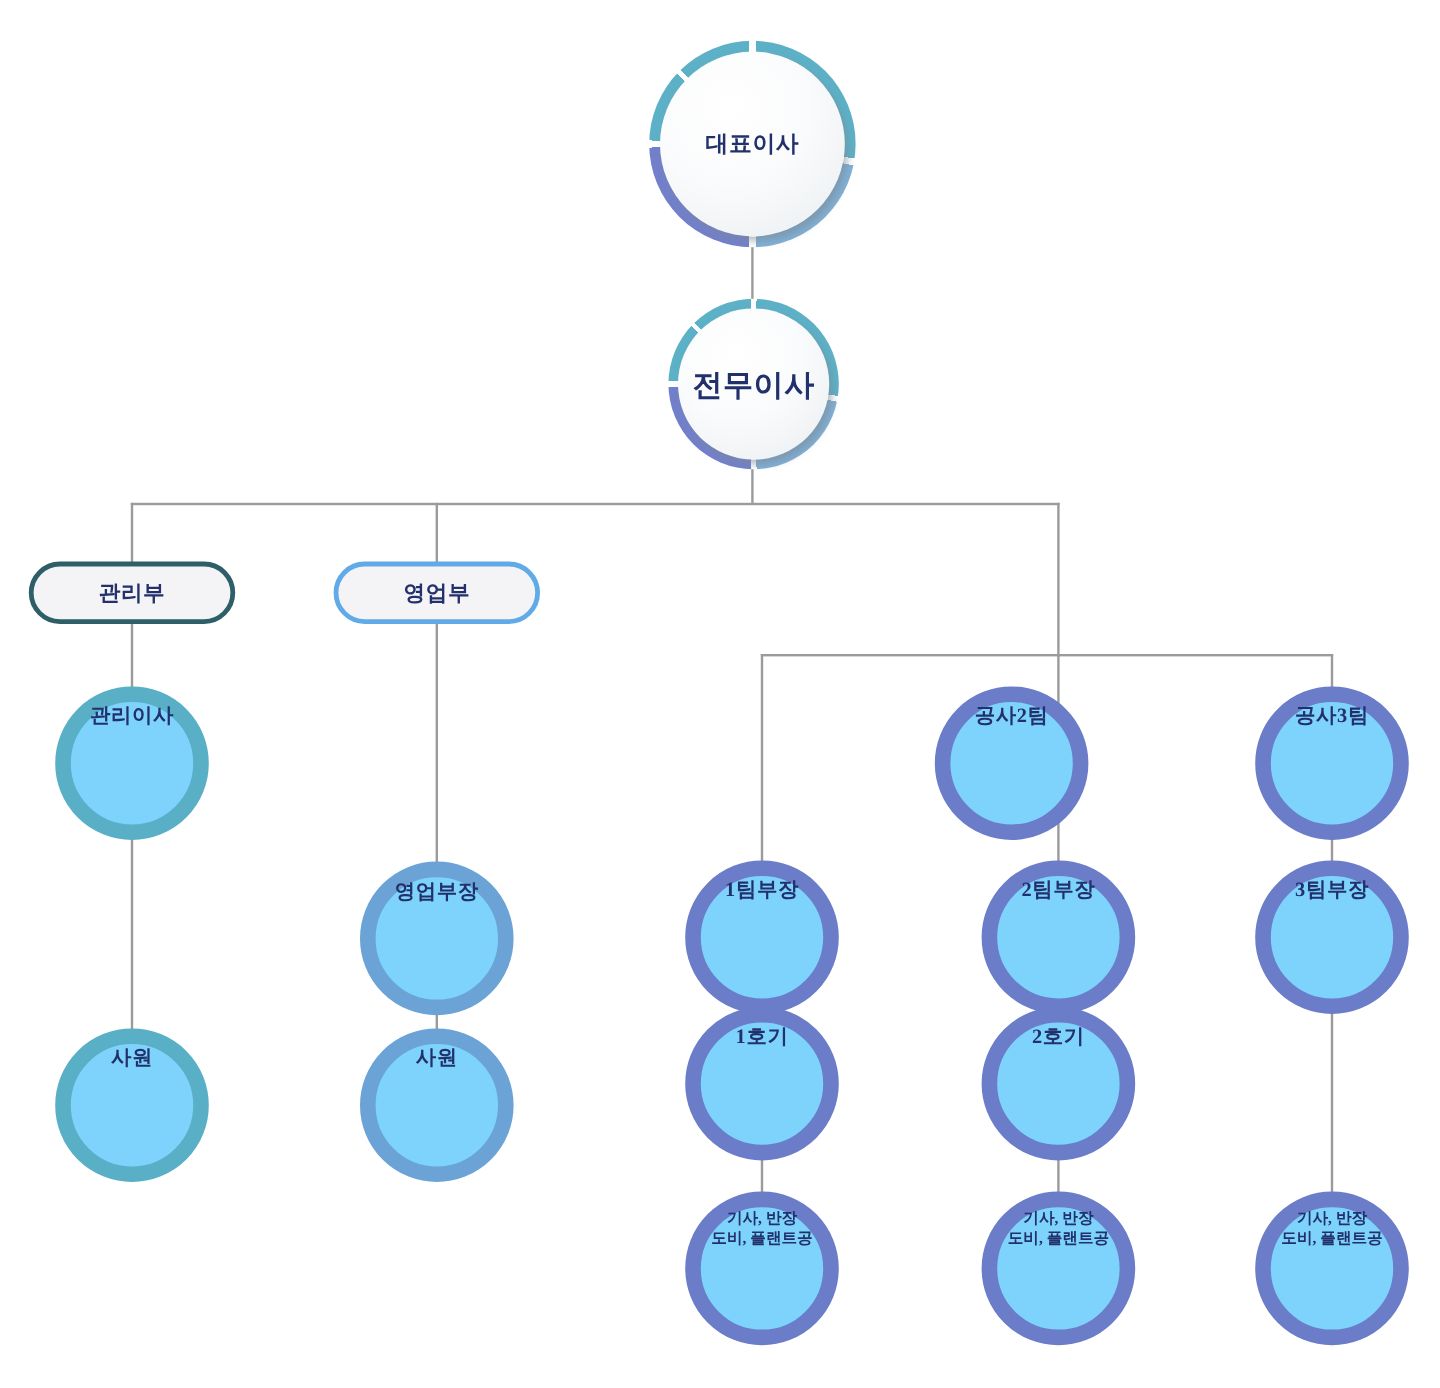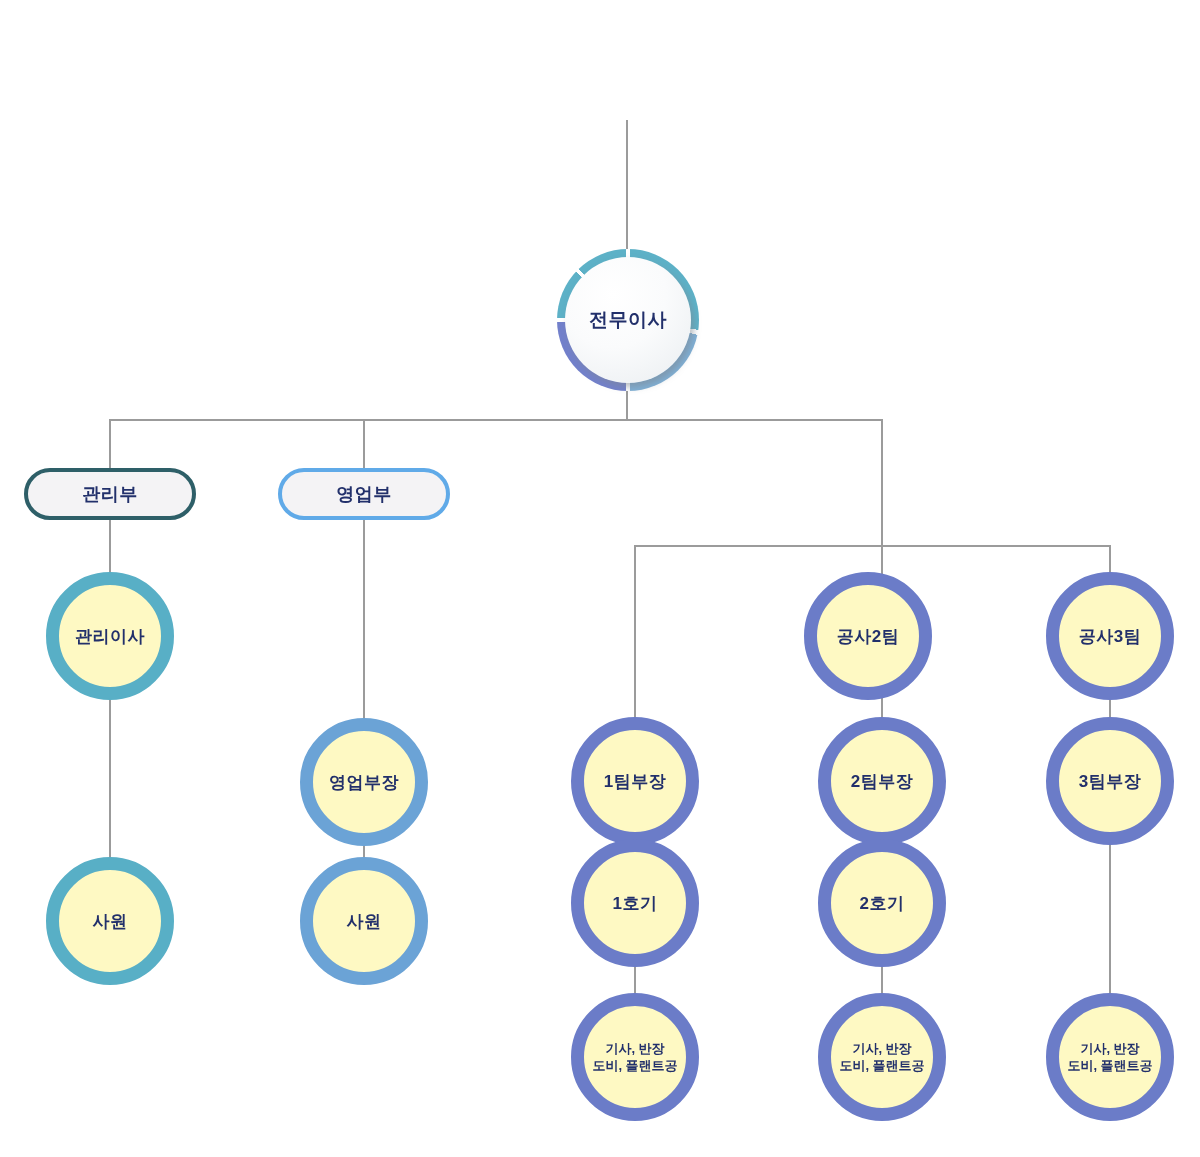--- a/index.html
+++ b/index.html
@@ -22,23 +22,23 @@
     width: 1200px;
     height: 1157px;
     background: #ffffff;
     font-family: "Liberation Sans", "DejaVu Sans", sans-serif;
     overflow: hidden;
   }
   .line { position: absolute; background: var(--line); z-index: 0; }
   .ring {
     position: absolute; box-sizing: border-box;
     width: 128px; height: 128px; border-radius: 50%;
-    background: #fef9c3; border: 13px solid var(--indigo);
-    display: flex; align-items: center; justify-content: center;
-    text-align: center; z-index: 2;
+    background: #7dd3fc; border: 13px solid var(--indigo);
+    display: flex; justify-content: center;
+    text-align: center; z-index: 2; font-family: Liberation Serif, serif;
   }
   .ring.teal   { border-color: var(--teal); }
   .ring.steel  { border-color: var(--steel-blue); }
   .ring.indigo { border-color: var(--indigo); }
   .pill {
     position: absolute; box-sizing: border-box;
     width: 172px; height: 52px; border-radius: 26px;
     background: var(--pill-fill); border: 4px solid #b91c1c;
     display: flex; align-items: center; justify-content: center;
     z-index: 2;
@@ -71,37 +71,42 @@
     position: absolute; border-radius: 50%;
     background: radial-gradient(circle at 38% 30%, #ffffff 0%, #fafbfc 45%, #e9edf0 100%);
     box-shadow: 3px 4px 6px rgba(125, 135, 145, 0.55);
     display: flex; align-items: center; justify-content: center;
   }
   .top-circle.lg { left: 541px; top: 34px; width: 172px; height: 172px; }
   .top-circle.lg .disc { inset: 9px; }
   .top-circle.lg .label { font-size: 19px; }
   .top-circle.md { left: 557px; top: 249px; width: 142px; height: 142px; }
   .top-circle.md .disc { inset: 8px; }
-  .top-circle.md .label { font-size: 19px; }
+  .top-circle.md .label { font-size: 25px; }
 </style>
 </head>
 <body>
 
 <div class="canvas">
 
   <div class="line" style="left:626px; top:120px; width:2px; height:300px;"></div>
   <div class="line" style="left:109px; top:419px; width:774px; height:2px;"></div>
   <div class="line" style="left:109px; top:419px; width:2px; height:502px;"></div>
   <div class="line" style="left:363px; top:419px; width:2px; height:502px;"></div>
   <div class="line" style="left:881px; top:419px; width:2px; height:128px;"></div>
   <div class="line" style="left:634px; top:545px; width:477px; height:2px;"></div>
   <div class="line" style="left:634px; top:545px; width:2px; height:512px;"></div>
   <div class="line" style="left:881px; top:545px; width:2px; height:512px;"></div>
   <div class="line" style="left:1109px; top:545px; width:2px; height:512px;"></div>
 
+  <div class="top-circle lg">
+    <div class="disc">
+      <span class="label">대표이사</span>
+    </div>
+  </div>
 
   <div class="top-circle md">
     <div class="disc">
       <span class="label">전무이사</span>
     </div>
   </div>
 
   <div class="pill p1" style="left:24px; top:468px;">
     <span class="label">관리부</span>
   </div>
@@ -129,21 +134,21 @@
   <div class="ring indigo" style="left:571px; top:839px;">
     <span class="label">1호기</span>
   </div>
   <div class="ring indigo" style="left:571px; top:993px;">
     <span class="label small-label">
       <span>기사, 반장</span><br>
       <span>도비, 플랜트공</span>
     </span>
   </div>
 
-  <div class="ring indigo" style="left:804px; top:572px;">
+  <div class="ring indigo" style="left:779px; top:572px;">
     <span class="label">공사2팀</span>
   </div>
   <div class="ring indigo" style="left:818px; top:717px;">
     <span class="label">2팀부장</span>
   </div>
   <div class="ring indigo" style="left:818px; top:839px;">
     <span class="label">2호기</span>
   </div>
   <div class="ring indigo" style="left:818px; top:993px;">
     <span class="label small-label">

